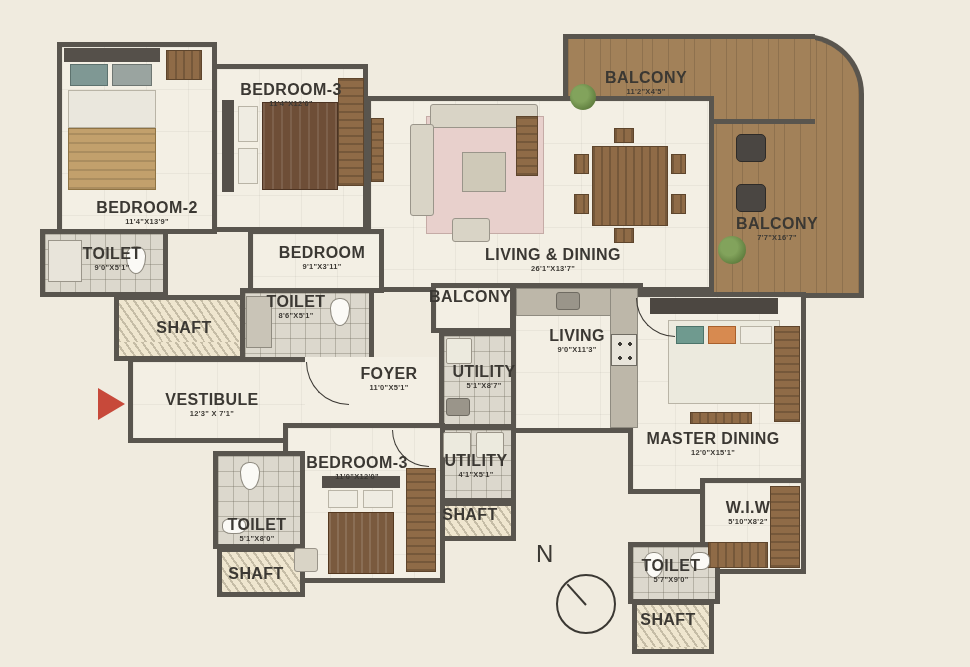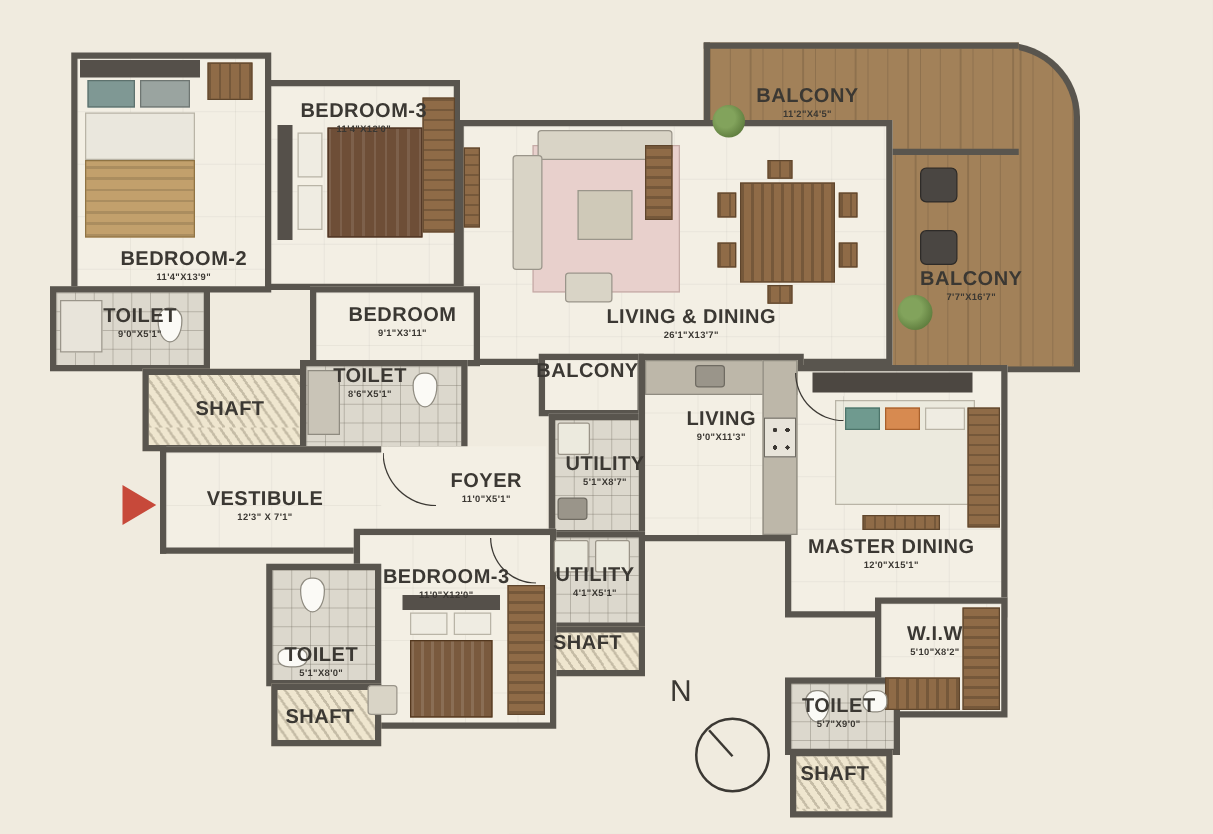--- a/index.html
+++ b/index.html
@@ -166,21 +166,21 @@
     <div class="nm">TOILET</div>
     <div class="dims">8'6"X5'1"</div>
   </div>
   <div class="lbl" style="left:184px;top:328px;">
     <div class="nm">SHAFT</div>
   </div>
   <div class="lbl" style="left:212px;top:404px;">
     <div class="nm">VESTIBULE</div>
     <div class="dims">12'3" X 7'1"</div>
   </div>
-  <div class="lbl" style="left:389px;top:390px;">
+  <div class="lbl" style="left:389px;top:378px;">
     <div class="nm">FOYER</div>
     <div class="dims">11'0"X5'1"</div>
   </div>
   <div class="lbl" style="left:553px;top:259px;">
     <div class="nm">LIVING &amp; DINING</div>
     <div class="dims">26'1"X13'7"</div>
   </div>
   <div class="lbl" style="left:646px;top:82px;">
     <div class="nm">BALCONY</div>
     <div class="dims">11'2"X4'5"</div>

